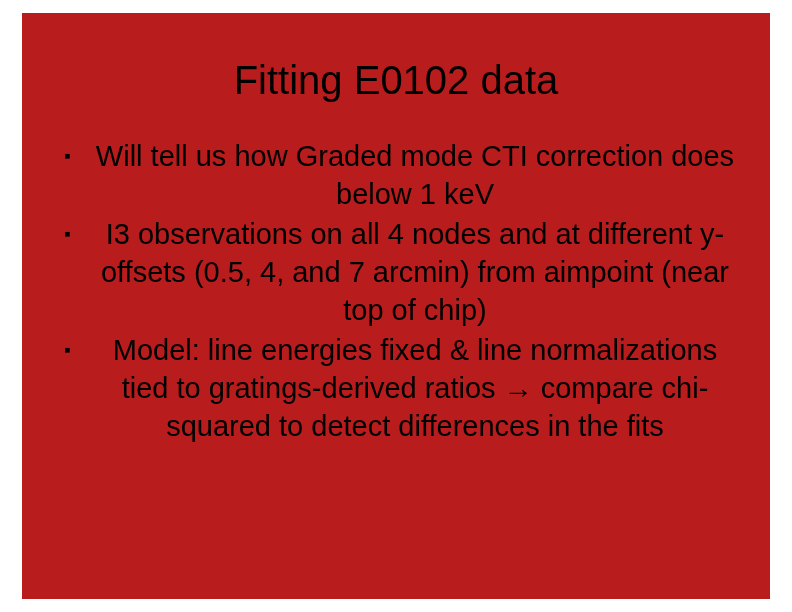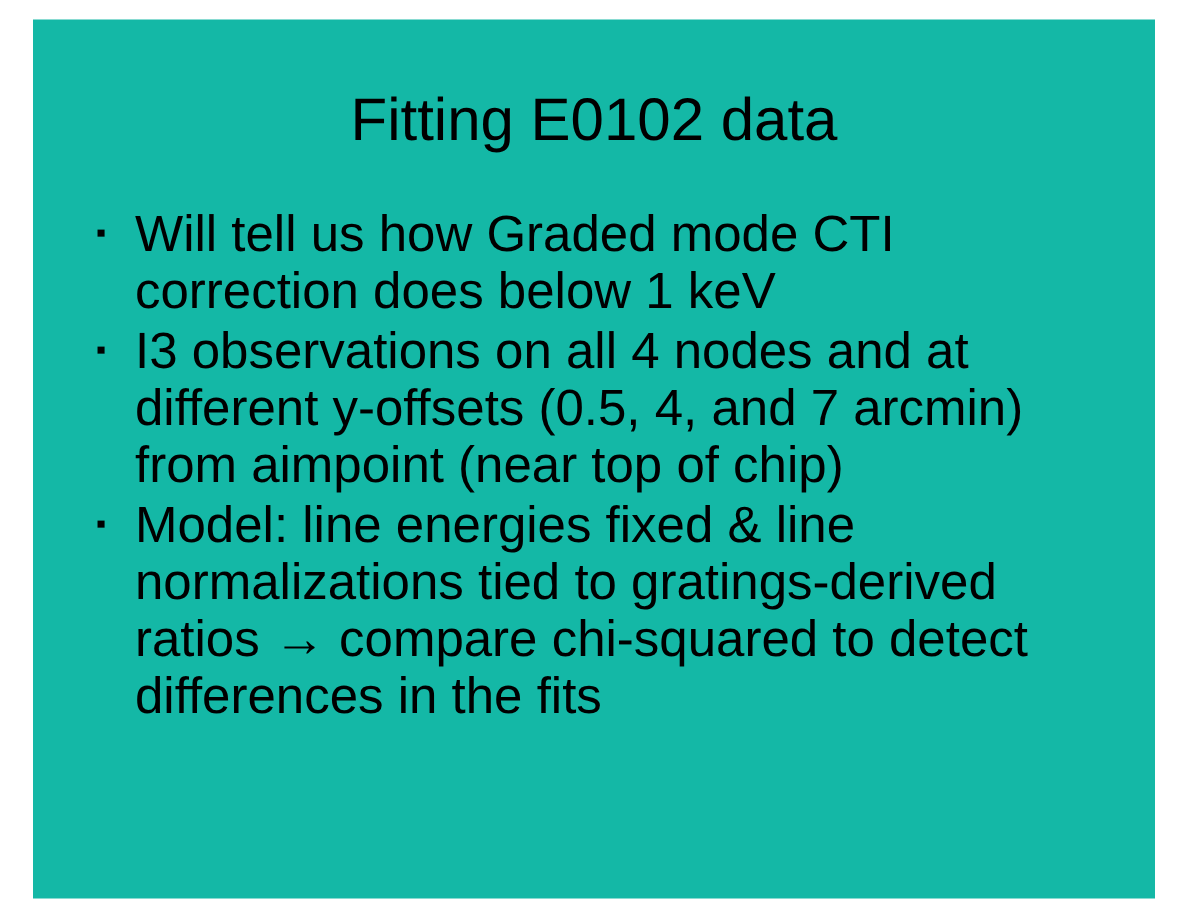--- a/index.html
+++ b/index.html
@@ -12,21 +12,21 @@
     background: #ffffff;
     font-family: "Liberation Sans", sans-serif;
     overflow: hidden;
   }
   .slide {
     position: absolute;
     left: 22px;
     top: 13px;
     width: 748px;
     height: 586px;
-    background: #14b8a6;
+    background: #b91c1c;
   }
   .slide-title {
     position: absolute;
     left: 0;
     top: 45px;
     width: 100%;
     text-align: center;
     font-size: 40px;
     color: #000000;
     letter-spacing: 0px;
@@ -48,23 +48,24 @@
     flex: 0 0 auto;
     width: 30px;
     font-size: 19px;
     line-height: 38px;
     color: #000000;
     padding-left: 4px;
     box-sizing: border-box;
   }
   .bullet-text {
     flex: 1 1 auto;
-    font-size: 34px;
+    font-size: 29px;
     line-height: 38px;
     color: #000000;
+    text-align: center;
   }
 </style>
 </head>
 <body>
 
 <div class="slide">
 
   <div class="slide-title">Fitting E0102 data</div>
 
   <div class="bullet-list">

